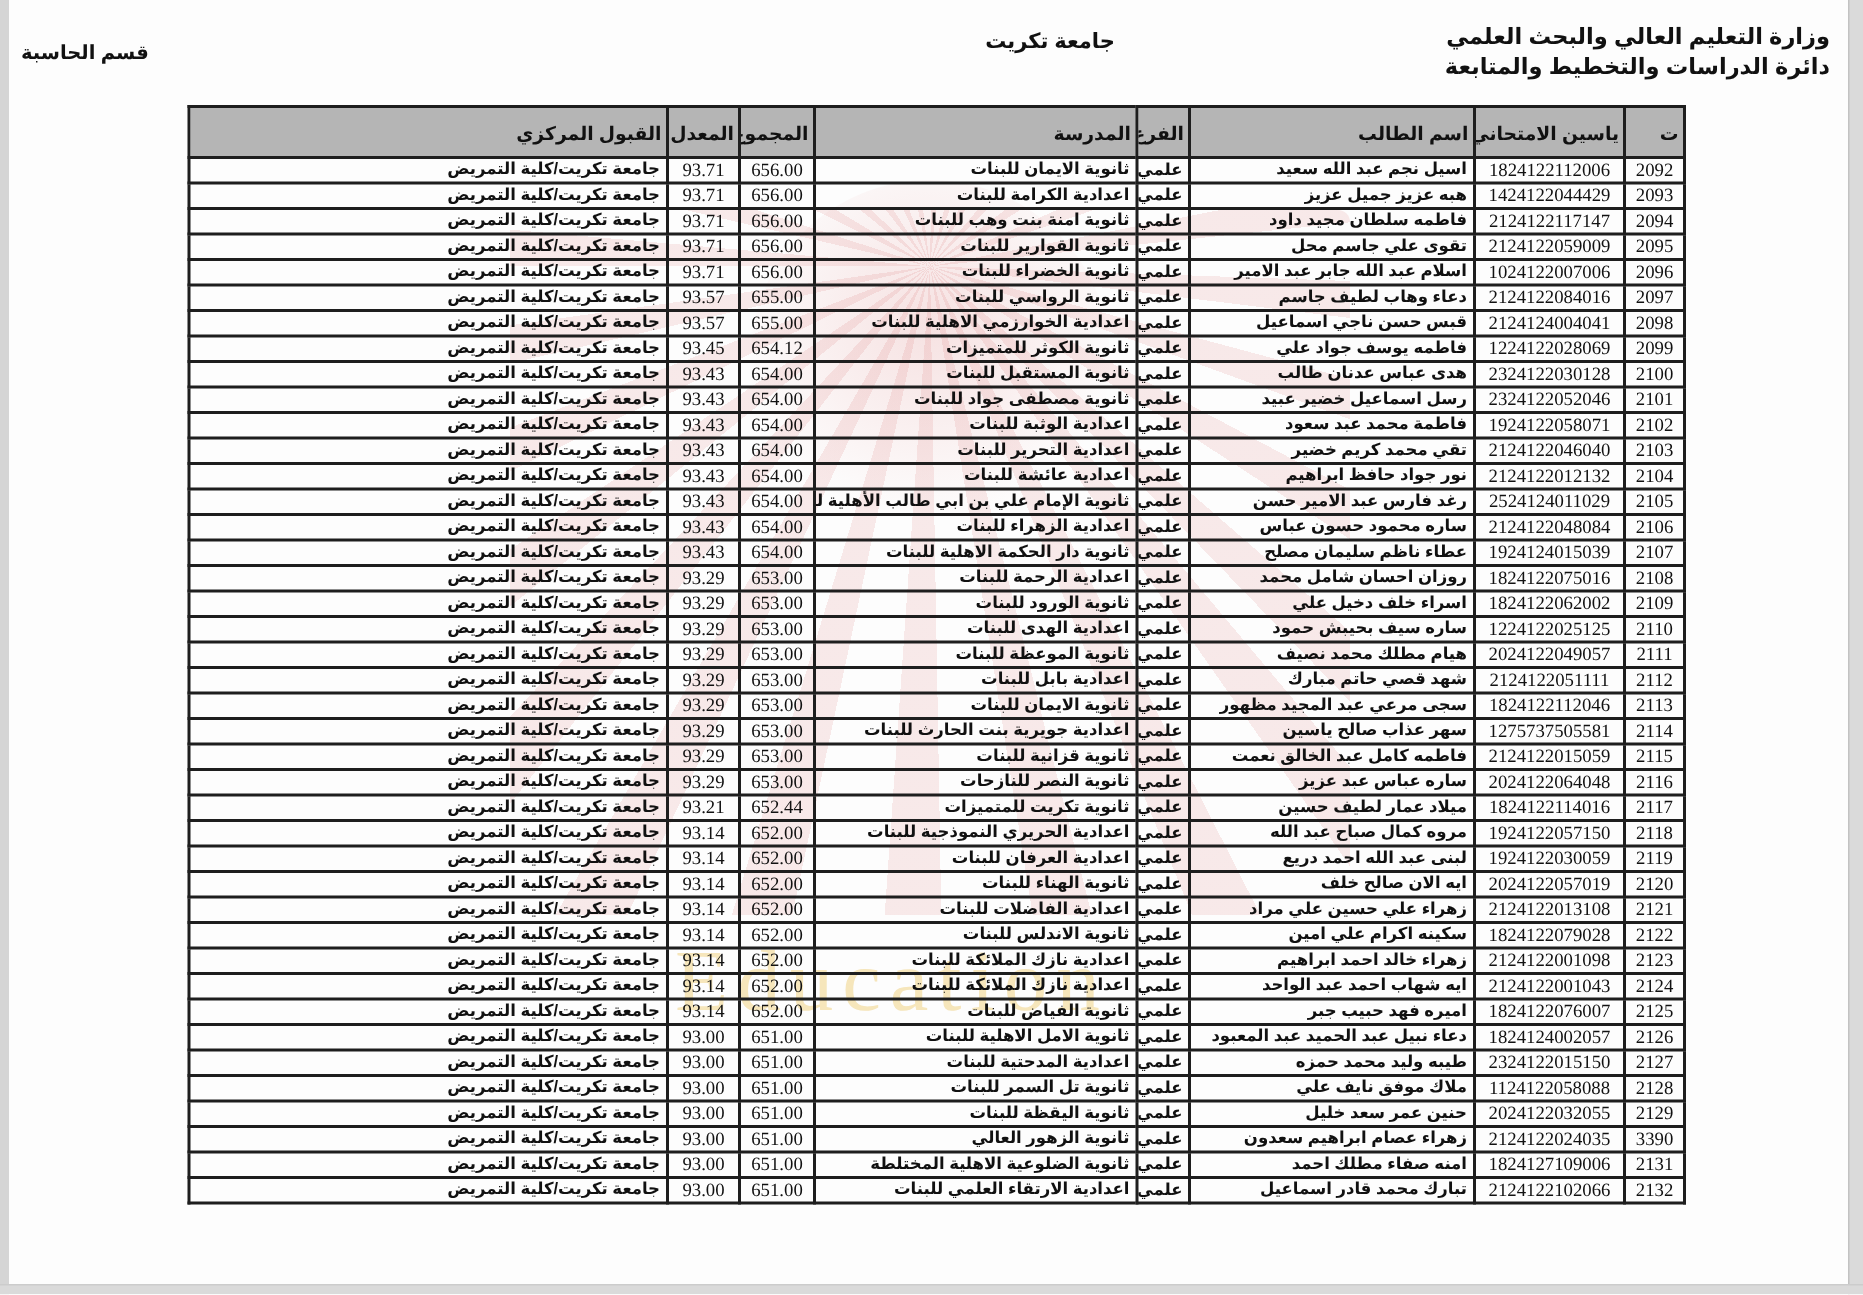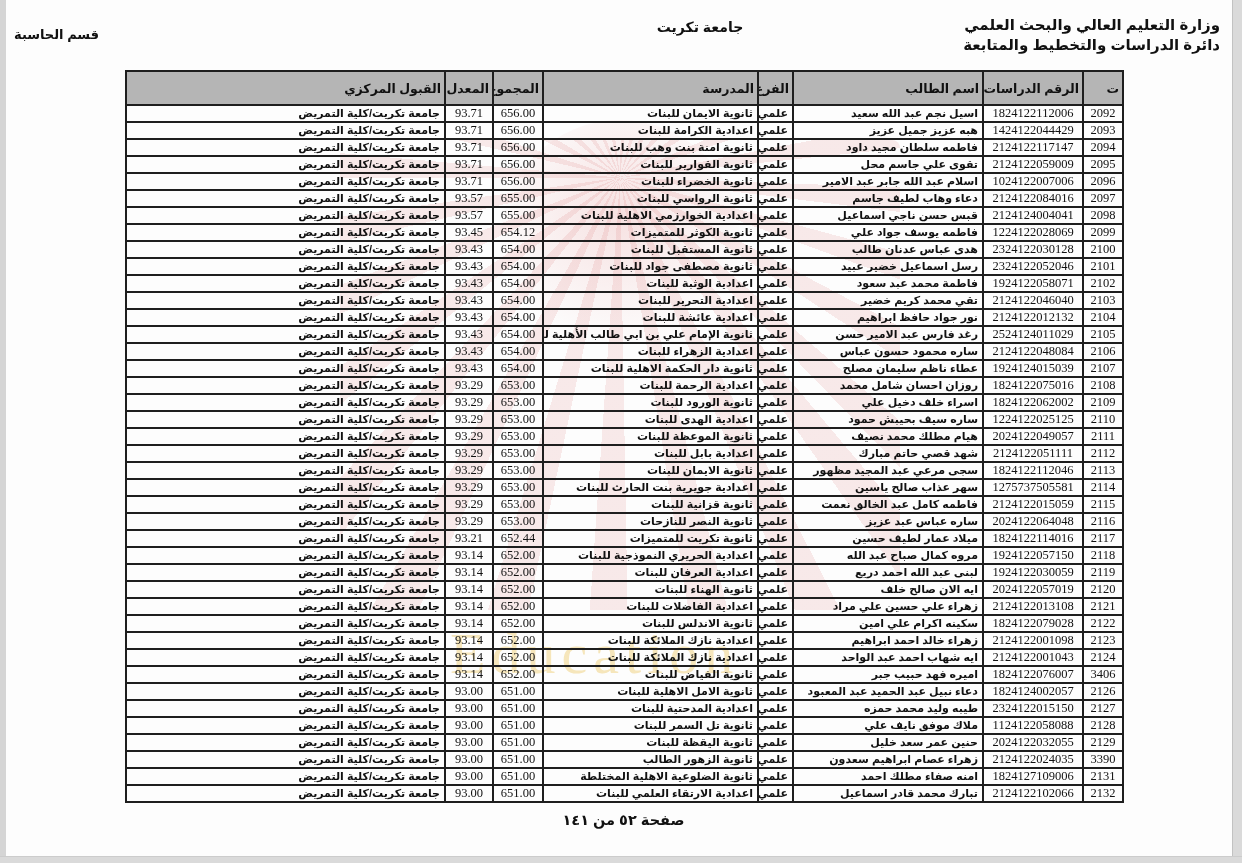--- a/index.html
+++ b/index.html
@@ -85,21 +85,21 @@
         <col style="width:190px">
         <col style="width:35px">
       <col style="width:215px">
         <col style="width:50px">
         <col style="width:48px">
         <col style="width:319px">
     </colgroup>
     <thead>
       <tr>
         <th>ت</th>
-        <th>الرقم الدراسات</th>
+        <th>ياسين الامتحاني</th>
         <th>اسم الطالب</th>
         <th>الفرع</th>
         <th>المدرسة</th>
         <th>المجموع</th>
         <th>المعدل</th>
         <th>القبول المركزي</th>
       </tr>
     </thead>
     <tbody>
         <tr>
@@ -426,21 +426,21 @@
       <td class="num">2124</td>
       <td class="num">2124122001043</td>
       <td class="ar">ايه شهاب احمد عبد الواحد</td>
       <td class="ctr">علمي</td>
       <td class="ar">اعدادية نازك الملائكة للبنات</td>
       <td class="num">652.00</td>
       <td class="num">93.14</td>
       <td class="ar">جامعة تكريت/كلية التمريض</td>
     </tr>
         <tr>
-      <td class="num">3406</td>
+      <td class="num">2125</td>
       <td class="num">1824122076007</td>
       <td class="ar">اميره فهد حبيب جبر</td>
       <td class="ctr">علمي</td>
       <td class="ar">ثانوية الفياض للبنات</td>
       <td class="num">652.00</td>
       <td class="num">93.14</td>
       <td class="ar">جامعة تكريت/كلية التمريض</td>
     </tr>
         <tr>
       <td class="num">2126</td>
@@ -480,21 +480,21 @@
       <td class="ar">ثانوية اليقظة للبنات</td>
       <td class="num">651.00</td>
       <td class="num">93.00</td>
       <td class="ar">جامعة تكريت/كلية التمريض</td>
     </tr>
         <tr>
       <td class="num">3390</td>
       <td class="num">2124122024035</td>
       <td class="ar">زهراء عصام ابراهيم سعدون</td>
       <td class="ctr">علمي</td>
-      <td class="ar">ثانوية الزهور الطالب</td>
+      <td class="ar">ثانوية الزهور العالي</td>
       <td class="num">651.00</td>
       <td class="num">93.00</td>
       <td class="ar">جامعة تكريت/كلية التمريض</td>
     </tr>
         <tr>
       <td class="num">2131</td>
       <td class="num">1824127109006</td>
       <td class="ar">امنه صفاء مطلك احمد</td>
       <td class="ctr">علمي</td>
       <td class="ar">ثانوية الضلوعية الاهلية المختلطة</td>
@@ -508,15 +508,14 @@
       <td class="ar">تبارك محمد قادر اسماعيل</td>
       <td class="ctr">علمي</td>
       <td class="ar">اعدادية الارتقاء العلمي للبنات</td>
       <td class="num">651.00</td>
       <td class="num">93.00</td>
       <td class="ar">جامعة تكريت/كلية التمريض</td>
     </tr>
       </tbody>
   </table>
 
-  <div class="footer">صفحة ٥٢ من ١٤١</div>
 
 </div>
 
 </body></html>

